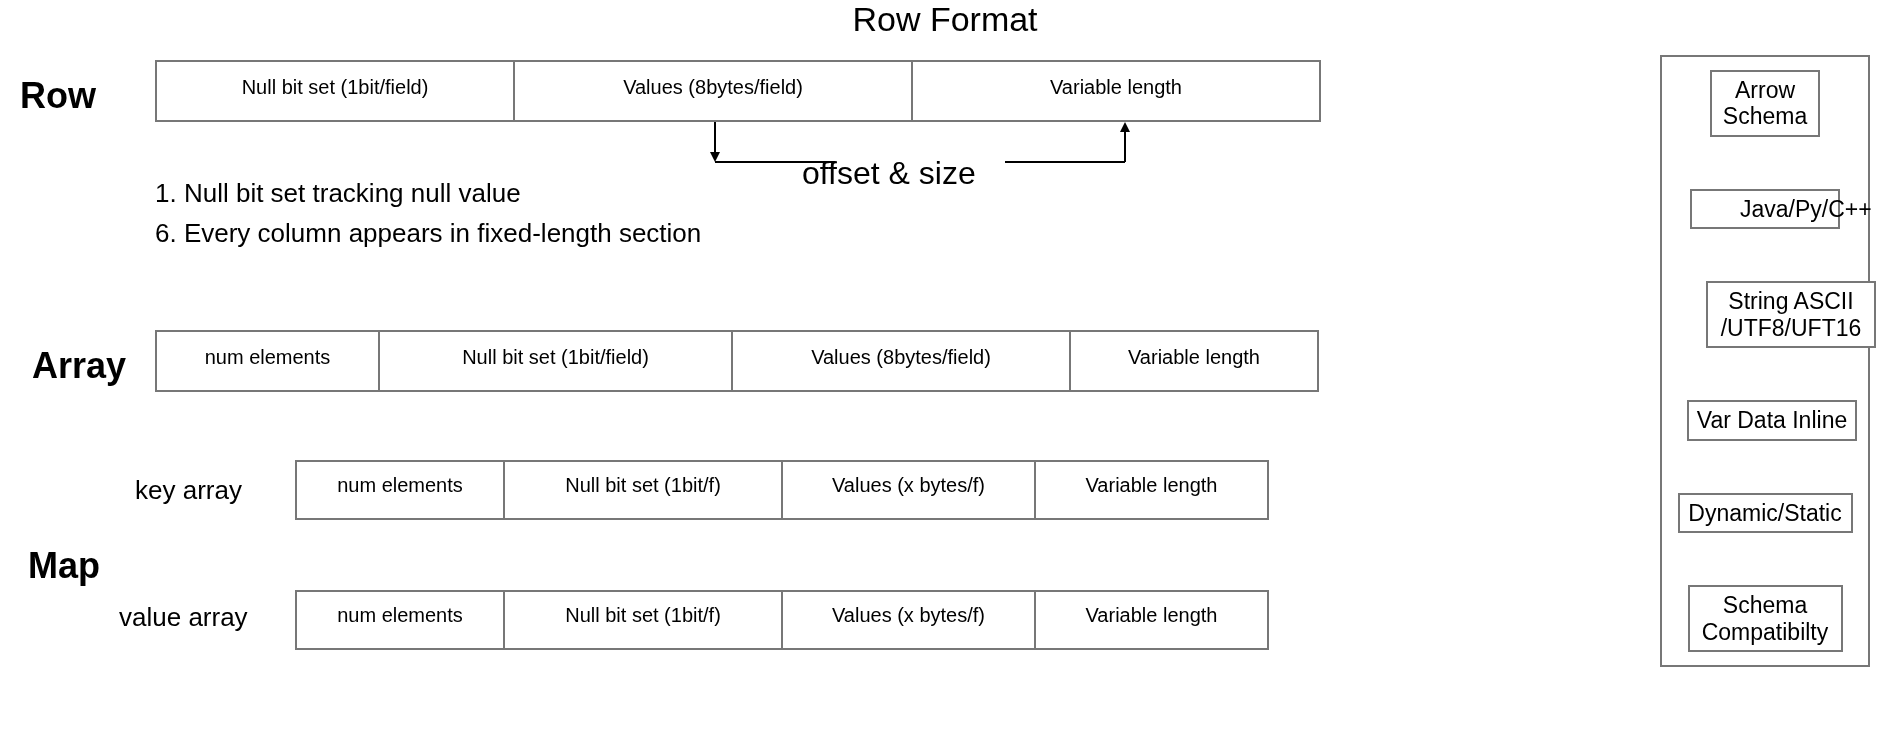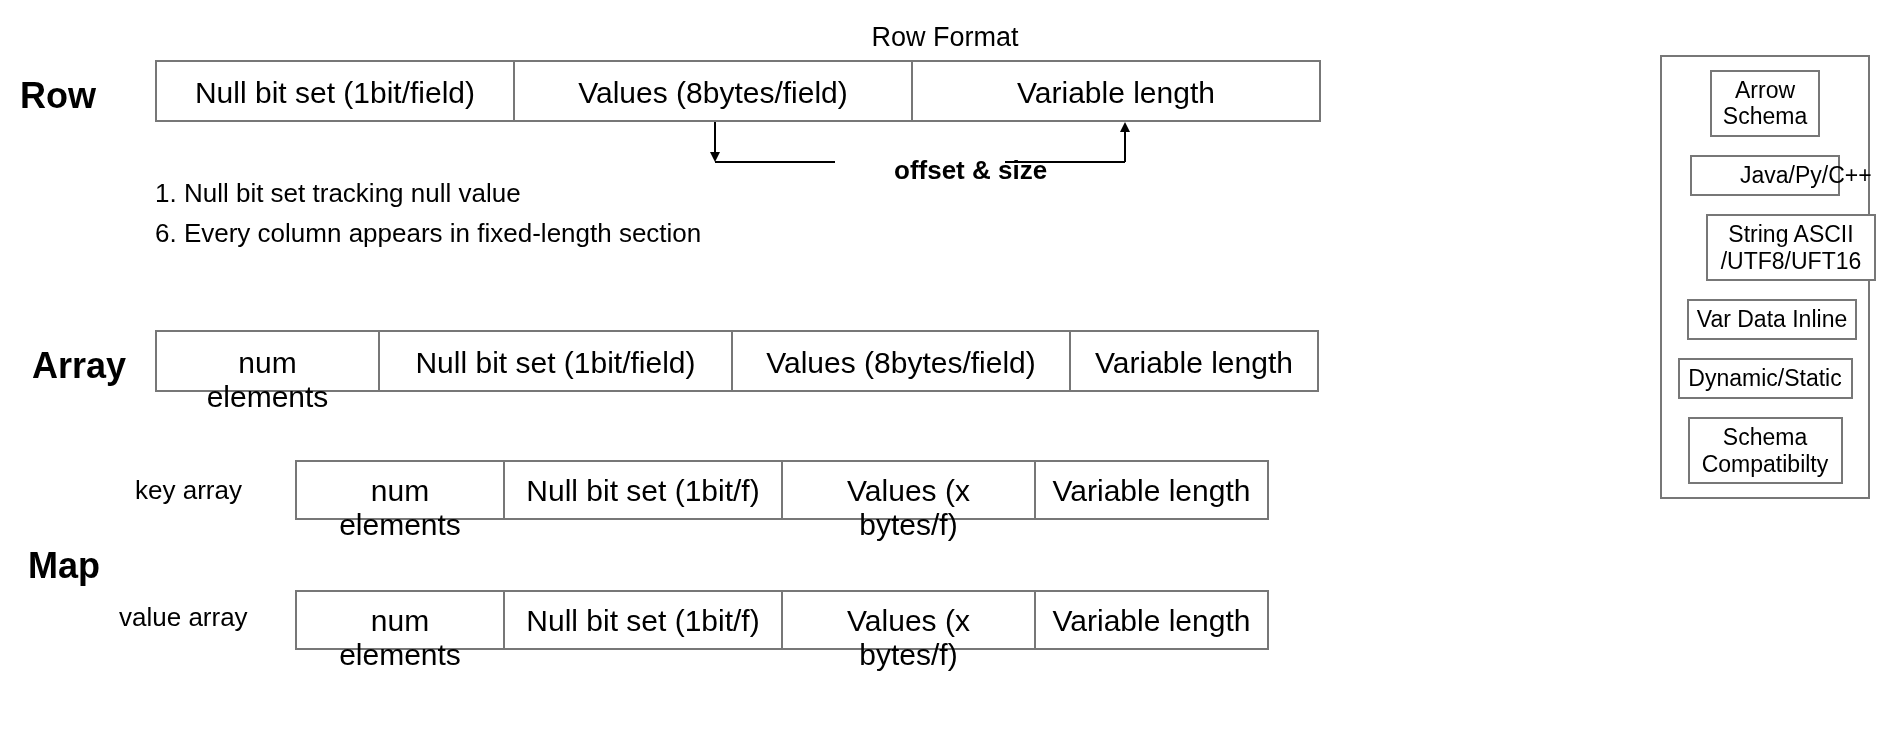--- a/index.html
+++ b/index.html
@@ -10,24 +10,24 @@
     body {
       font-family: Arial, Helvetica, sans-serif;
       background: #fff;
       width: 1890px;
       height: 748px;
       position: relative;
       color: #000;
     }
     .title {
       position: absolute;
-      top: 22px;
+      top: 0;
       left: 50%;
       transform: translateX(-50%);
-      font-size: 27px;
+      font-size: 34px;
     }
     .label {
       position: absolute;
       font-size: 36px;
       font-weight: bold;
       text-align: center;
     }
     .label-row { top: 75px; left: 20px; }
     .label-array { top: 345px; left: 16px; margin-left: 16px; }
     .label-map { top: 545px; left: 28px; }
@@ -37,21 +37,21 @@
     }
     .sublabel-key { top: 475px; left: 135px; }
     .sublabel-value { top: 602px; left: 119px; }
     .box-row {
       position: absolute;
       display: flex;
     }
     .cell {
       border: 2px solid #777;
       padding: 14px 20px;
-      font-size: 30px;
+      font-size: 20px;
       text-align: center;
       background: #fff;
       margin-left: -2px;
     }
     .cell:first-child {
       margin-left: 0;
     }
     .row-main { top: 60px; left: 155px; }
     .row-main .cell { height: 62px; }
     .row-main .c1 { width: 360px; }
@@ -63,23 +63,22 @@
       top: 175px;
       left: 155px;
       font-size: 26px;
       line-height: 1.4;
     }
     .notes div { margin-bottom: 4px; }
     
     .offset-label {
       position: absolute;
       top: 155px;
-      left: 894px;
-      font-size: 26px;
-      font-weight: bold;
+      left: 802px;
+      font-size: 32px;
     }
     
     .arrow-svg {
       position: absolute;
       top: 120px;
       left: 705px;
       width: 460px;
       height: 60px;
     }
     
@@ -102,21 +101,21 @@
     .row-value .c1 { width: 210px; }
     .row-value .c2 { width: 280px; }
     .row-value .c3 { width: 255px; }
     .row-value .c4 { width: 235px; }
     
     .sidebar {
       position: absolute;
       top: 55px;
       right: 20px;
       width: 210px;
-      height: 444px;
+      height: 612px;
       border: 2px solid #777;
       padding: 8px 12px;
       display: flex;
       flex-direction: column;
       justify-content: space-between;
     }
     .side-box {
       border: 2px solid #777;
       font-size: 23px;
       text-align: center;

